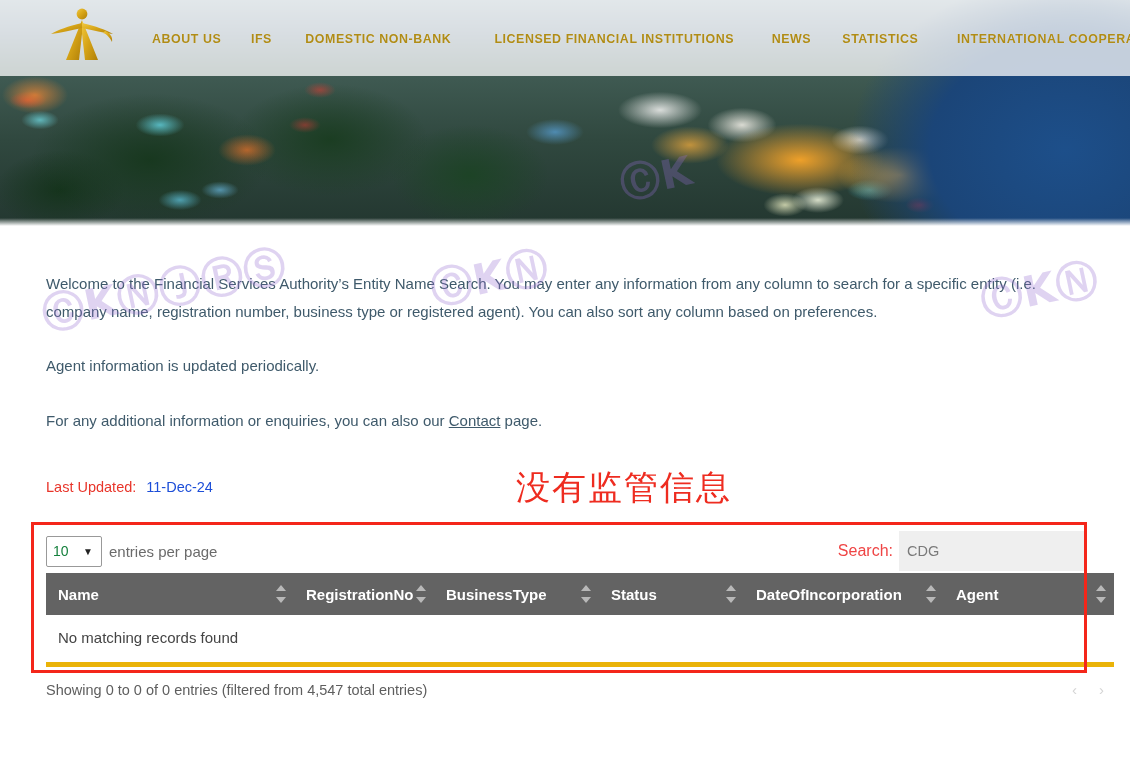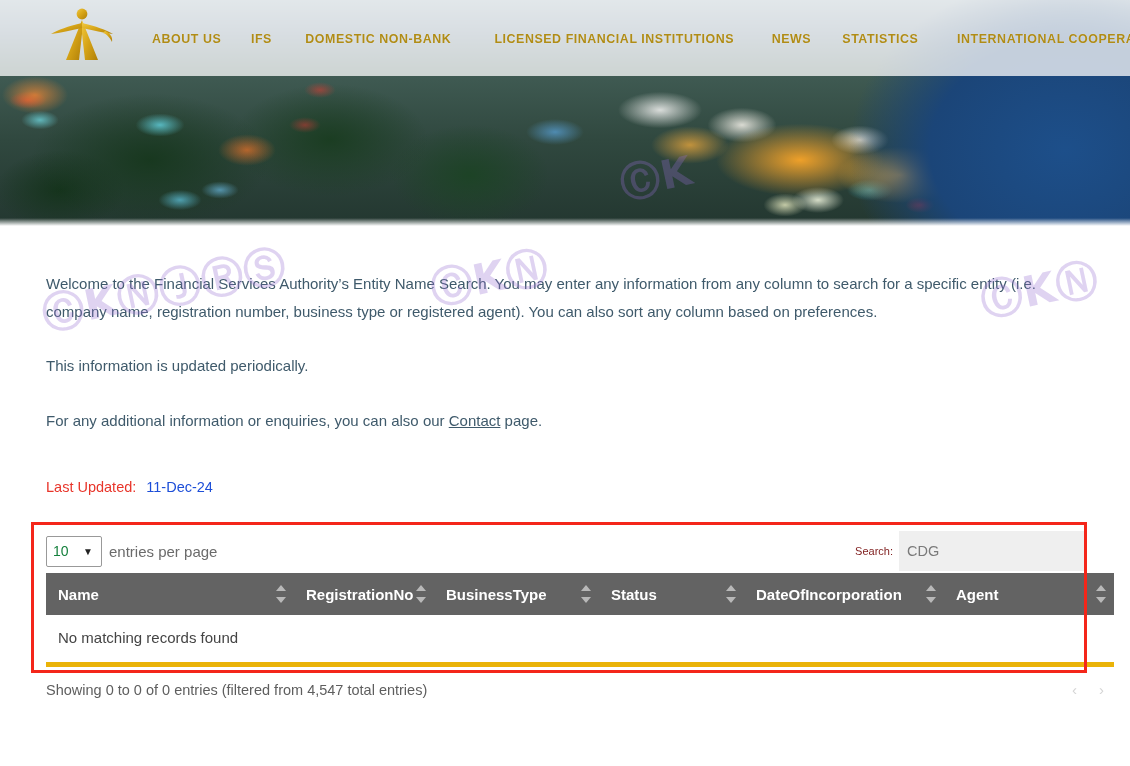--- a/index.html
+++ b/index.html
@@ -213,22 +213,22 @@
   .dt-length-label {
     margin-left: 7px;
     color: #6b6b6b;
     font-size: 15px;
   }
   .dt-filter {
     display: flex;
     align-items: center;
   }
   .dt-filter-label {
-    color: #7f1d1d;
-    font-size: 11px;
+    color: #ef4444;
+    font-size: 16px;
     margin-right: 6px;
   }
   .dt-search-input {
     width: 185px;
     height: 40px;
     border: none;
     background: #efefef;
     font-size: 14.5px;
     color: #7a7a7a;
     padding: 0 8px;
@@ -348,26 +348,27 @@
       <a class="nav-link">STATISTICS</a>
       <a class="nav-link">INTERNATIONAL COOPERATION</a>
 
     </nav>
   </div>
 </div>
 
 <div class="content">
 
   <p class="para" id="p1">Welcome to the Financial Services Authority’s Entity Name Search. You may enter any information from any column to search for a specific entity (i.e. company name, registration number, business type or registered agent). You can also sort any column based on preferences.</p>
-  <p class="para" id="p2">This information is updated periodically.</p>
+  <p class="para" id="p2">Agent information is updated periodically.</p>
   <p class="para" id="p3"><span>For any additional information or enquiries, you can also our </span><a href="#">Contact</a><span> page.</span></p>
 
   <div class="updated-row">
     <span class="updated-label">Last Updated:</span>
     <span class="updated-value">11-Dec-24</span>
+    <span class="cn-annotation">没有监管信息</span>
   </div>
 
   <div class="dt-wrap">
     <div class="red-box"></div>
 
     <div class="dt-top">
       <div class="dt-length">
         <span class="dt-select-wrap">
           <select class="dt-select"><option value="10">10</option><option value="25">25</option><option value="50">50</option><option value="100">100</option></select>
           <span class="dt-select-chev">▼</span>

